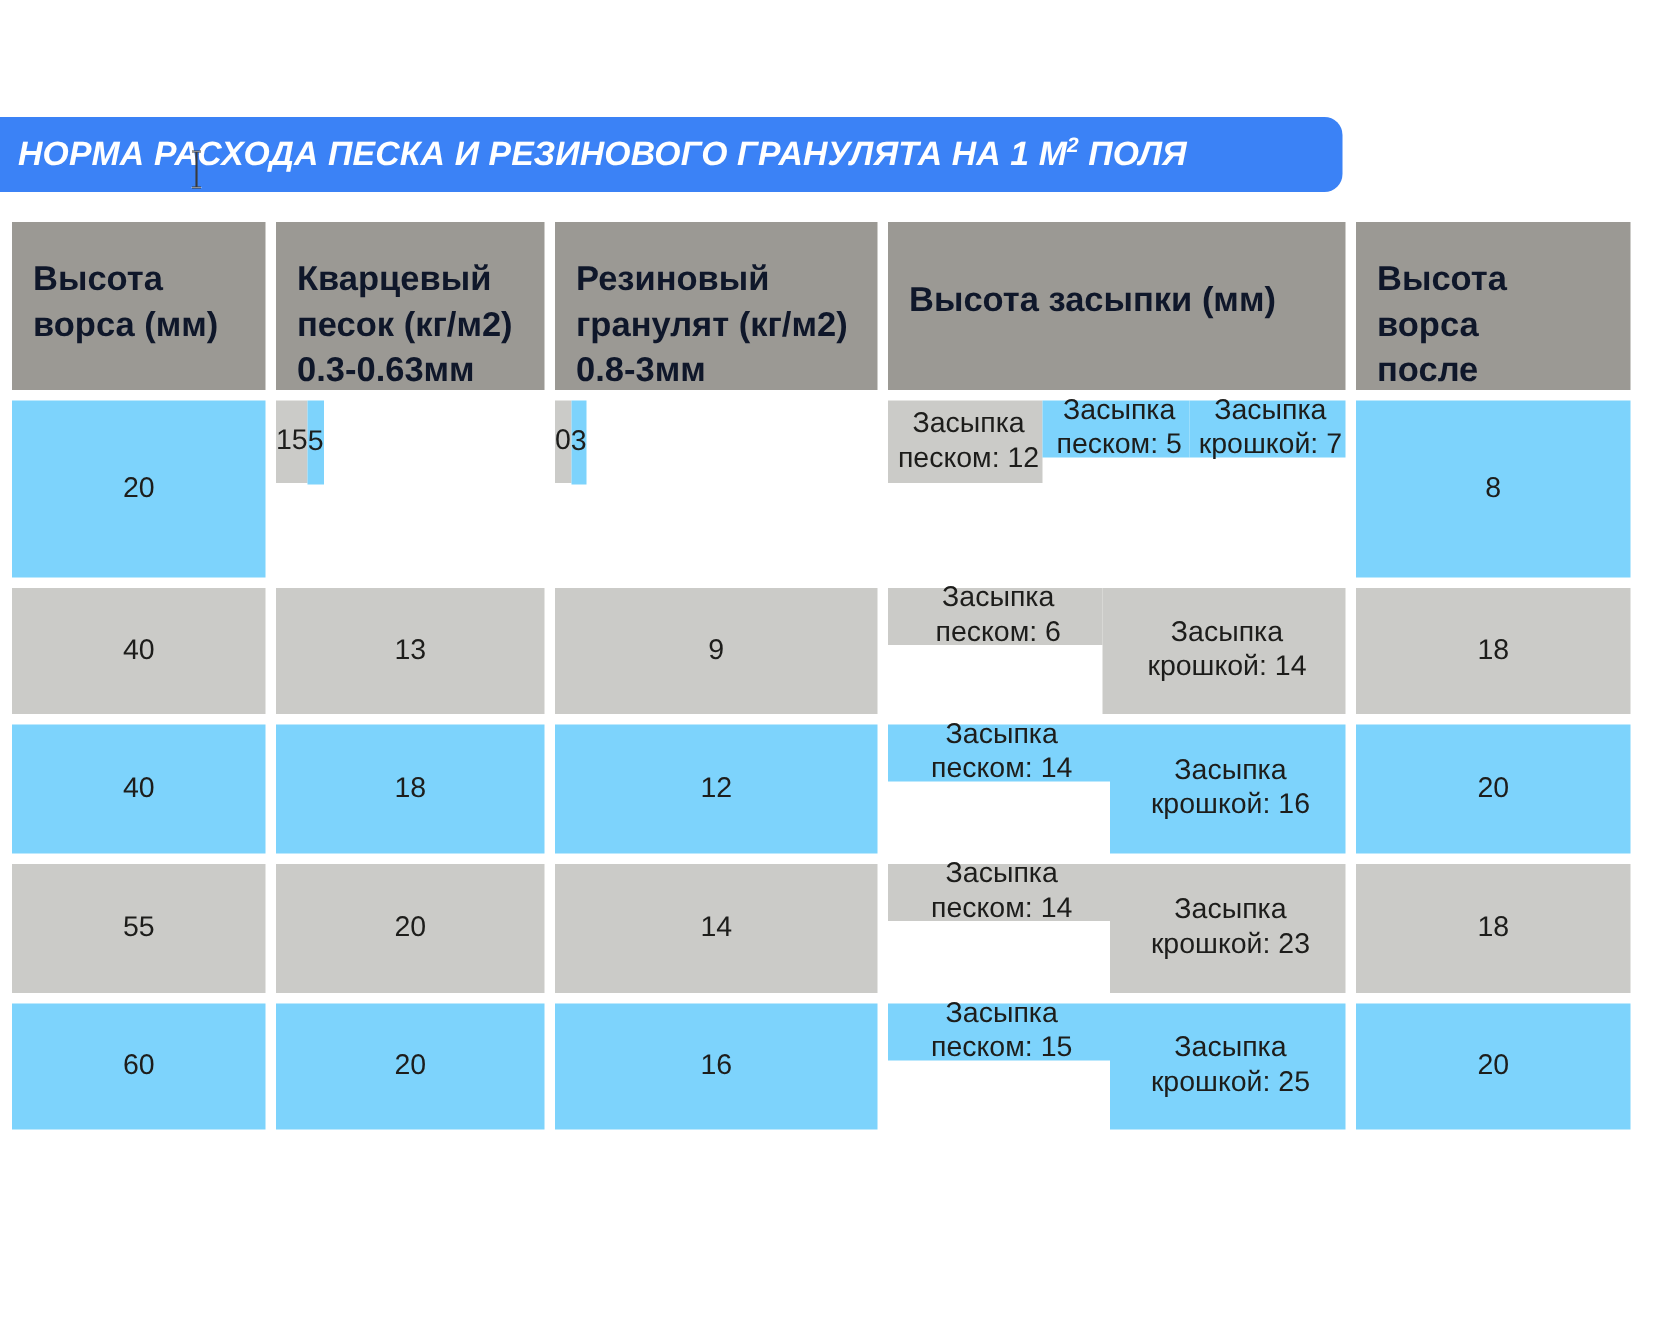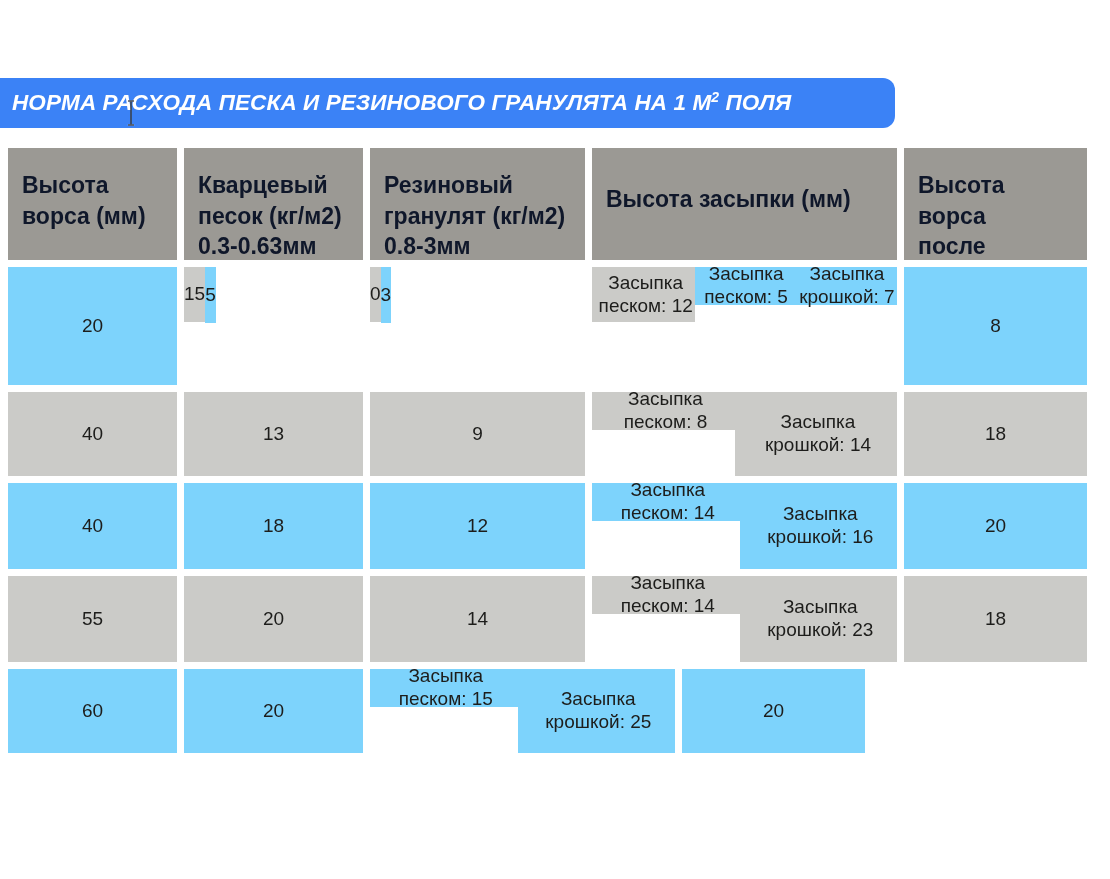--- a/index.html
+++ b/index.html
@@ -224,21 +224,21 @@
     </div>
 
     <div class="cell c5 shade-light body-cell">8</div>
   </div>
 
   <div class="row r2">
     <div class="cell c1 shade-dark body-cell">40</div>
     <div class="cell c2 shade-dark body-cell">13</div>
     <div class="cell c3 shade-dark body-cell">9</div>
     <div class="stack c4">
-      <div class="sub left h-sub-top shade-dark body-cell">Засыпка песком: 8</div>
+      <div class="sub left h-sub-top shade-dark body-cell">Засыпка песком: 6</div>
       <div style="height:4px"></div>
       <div class="sub left fill shade-dark body-cell">Засыпка крошкой: 14</div>
     </div>
     <div class="cell c5 shade-dark body-cell">18</div>
   </div>
 
   <div class="row r3">
     <div class="cell c1 shade-light body-cell">40</div>
     <div class="cell c2 shade-light body-cell">18</div>
     <div class="cell c3 shade-light body-cell">12</div>
@@ -258,20 +258,21 @@
       <div class="sub left h-sub-top shade-dark body-cell">Засыпка песком: 14</div>
       <div style="height:4px"></div>
       <div class="sub left fill shade-dark body-cell">Засыпка крошкой: 23</div>
     </div>
     <div class="cell c5 shade-dark body-cell">18</div>
   </div>
 
   <div class="row r5">
     <div class="cell c1 shade-light body-cell">60</div>
     <div class="cell c2 shade-light body-cell">20</div>
+    <div class="cell c3 shade-light body-cell">16</div>
     <div class="stack c4">
       <div class="sub left h-sub-top shade-light body-cell">Засыпка песком: 15</div>
       <div style="height:4px"></div>
       <div class="sub left fill shade-light body-cell">Засыпка крошкой: 25</div>
     </div>
     <div class="cell c5 shade-light body-cell">20</div>
   </div>
 
 </div>
 

